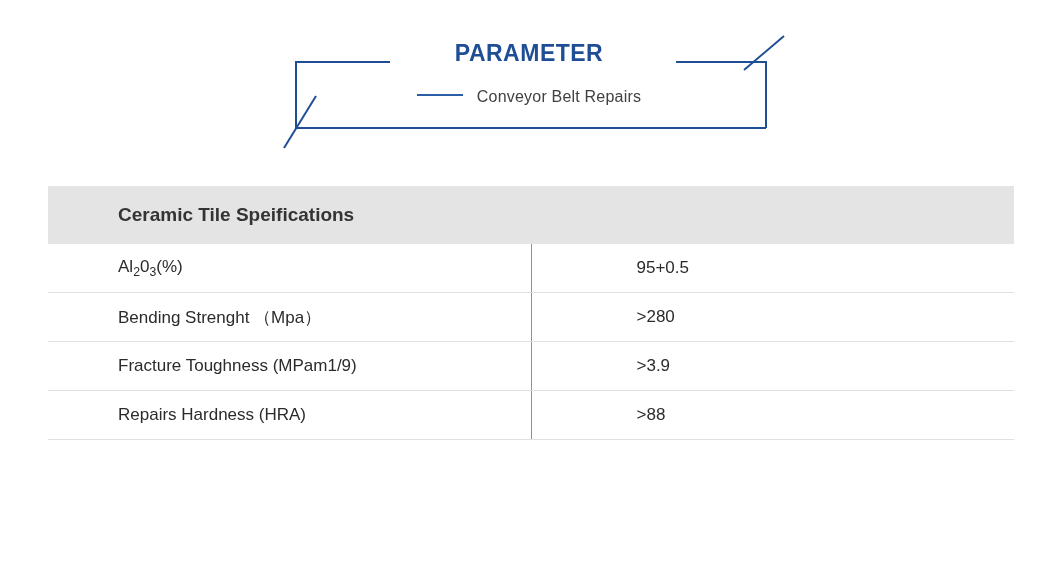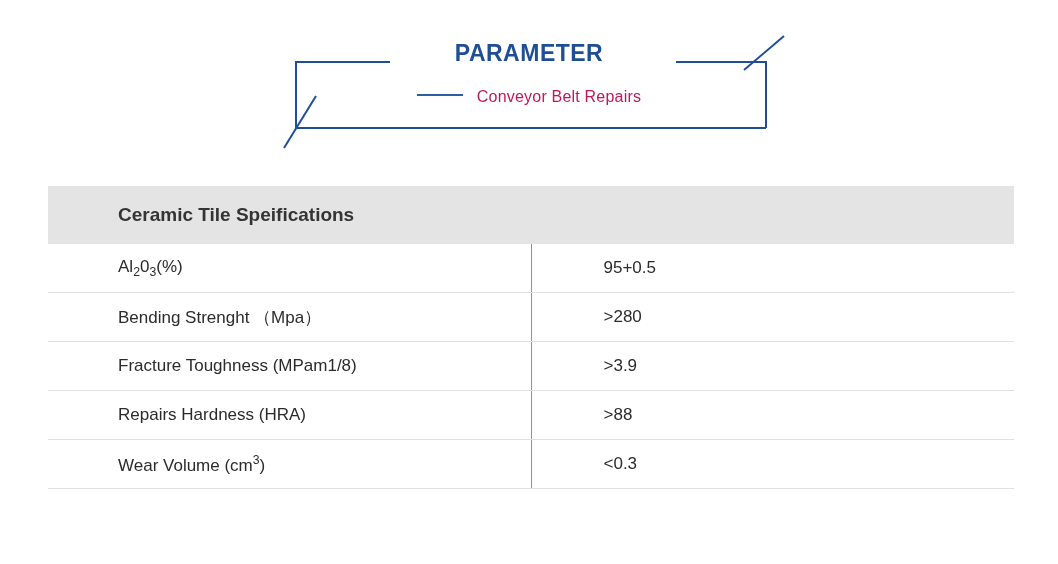--- a/index.html
+++ b/index.html
@@ -53,21 +53,21 @@
     width: 46px;
     height: 2px;
     background: #2a5fa5;
     vertical-align: middle;
     margin-right: 14px;
     margin-bottom: 3px;
   }
   .header-sub {
     display: inline-block;
     font-size: 16px;
-    color: #be185d;
+    color: #404040;
     vertical-align: middle;
     letter-spacing: 0.2px;
   }
 
   
   .table-wrap {
     position: absolute;
     left: 48px;
     top: 186px;
     width: 966px;
@@ -93,21 +93,21 @@
     color: #2b2b2b;
     height: 46px;
     font-weight: normal;
   }
   td.param {
     width: 624px;
     padding-left: 70px;
     border-right: 1px solid #f97316;
   }
   td.value {
-    padding-left: 72px;
+    padding-left: 105px;
   }
   sub, sup {
     font-size: 0.72em;
   }
   .row-1 td { height: 52px; }
 </style>
 </head>
 <body>
 
 <div class="header">
@@ -138,26 +138,22 @@
       </tr>
       <tr class="row-1">
         <td class="param">Al<sub>2</sub>0<sub>3</sub>(%)</td>
         <td class="value">95+0.5</td>
       </tr>
       <tr>
         <td class="param">Bending Strenght  （Mpa）</td>
         <td class="value">&gt;280</td>
       </tr>
       <tr>
-        <td class="param">Fracture Toughness (MPam1/8)</td>
+        <td class="param">Fracture Toughness (MPam1/9)</td>
         <td class="value">&gt;3.9</td>
       </tr>
       <tr>
         <td class="param">Repairs Hardness (HRA)</td>
         <td class="value">&gt;88</td>
       </tr>
-      <tr>
-        <td class="param">Wear Volume (cm<sup>3</sup>)</td>
-        <td class="value">&lt;0.3</td>
-      </tr>
     </tbody>
   </table>
 </div>
 
 </body></html>

